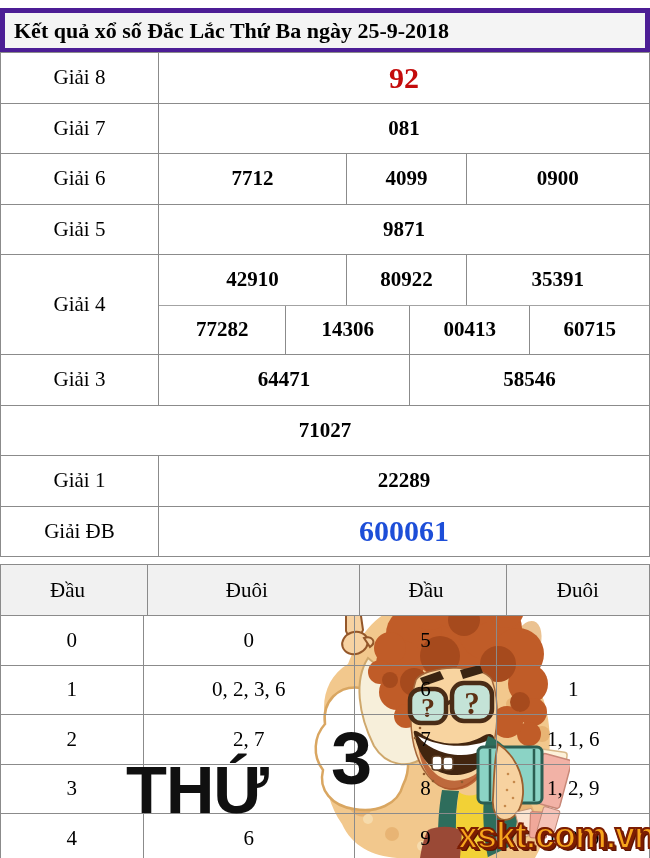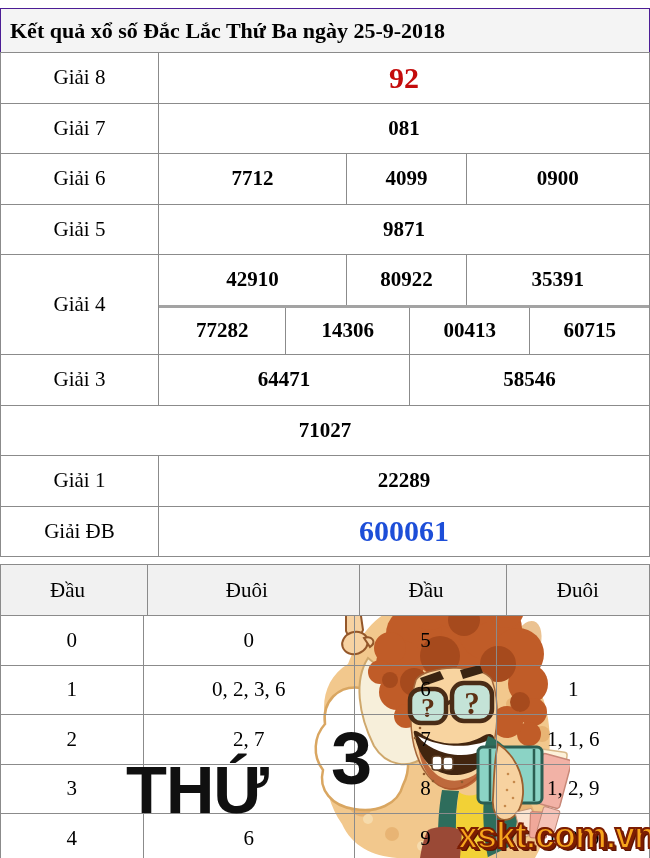--- a/index.html
+++ b/index.html
@@ -5,39 +5,39 @@
   * { margin:0; padding:0; box-sizing:border-box; }
   html,body { background:#fff; }
   .page {
     position:relative; width:650px; height:858px; margin:0 auto;
     background:#fff; overflow:hidden;
     font-family:"Liberation Serif", serif; color:#000;
   }
   
   .title-bar {
     position:relative; margin-top:8px; width:650px; height:45px;
-    background:#f4f4f4; border:1px solid #4c1d95;
+    background:#f4f4f4; border:5px solid #4c1d95;
     display:flex; align-items:center; padding-left:9px;
     font-size:22px; font-weight:bold;
   }
   
   .results-table {
     position:relative; width:650px; margin-top:-1px;
     border:1px solid #8b8b8b; background:#fff;
   }
   .t-row { display:flex; border-top:1px solid #8b8b8b; }
   .t-row:first-child { border-top:none; }
   .t-label {
     width:158px; flex:0 0 158px; border-right:1px solid #8b8b8b;
     display:flex; align-items:center; justify-content:center;
     font-size:21px;
   }
   .t-content { flex:1 1 auto; display:flex; flex-direction:column;text-align:center; }
   .t-line { display:flex; height:49.5px; }
-  .t-line.sep { border-top:3px solid #a3a3a3;font-family:Liberation Serif, serif; }
+  .t-line.sep { border-top:1px solid #a3a3a3;font-family:Liberation Serif, serif; }
   .t-cell {
     display:flex; align-items:center; justify-content:center;
     font-size:21px; font-weight:bold;
   }
   .t-cell.vsep { border-left:1px solid #8b8b8b; }
   .t-cell .hl { font-size:30px; }
   
   .ht-table {
     position:relative; z-index:2; width:650px; margin-top:7px;
     border:1px solid #8b8b8b; background:transparent;

